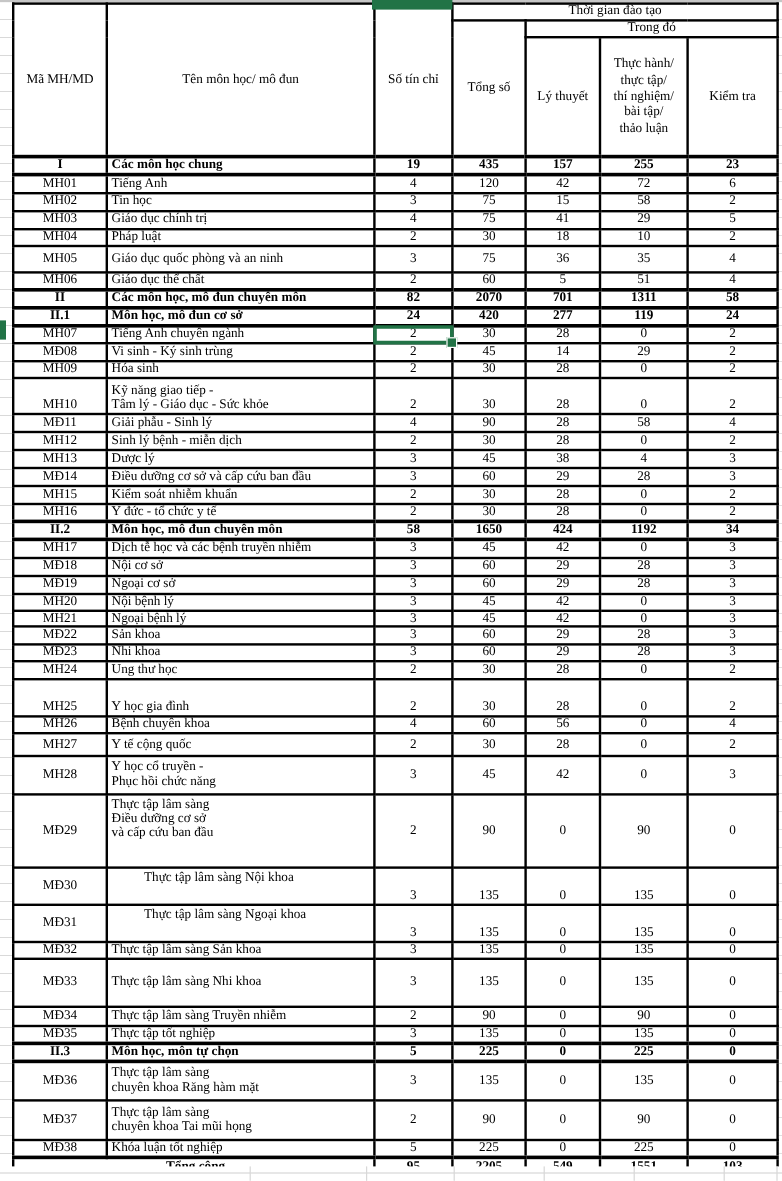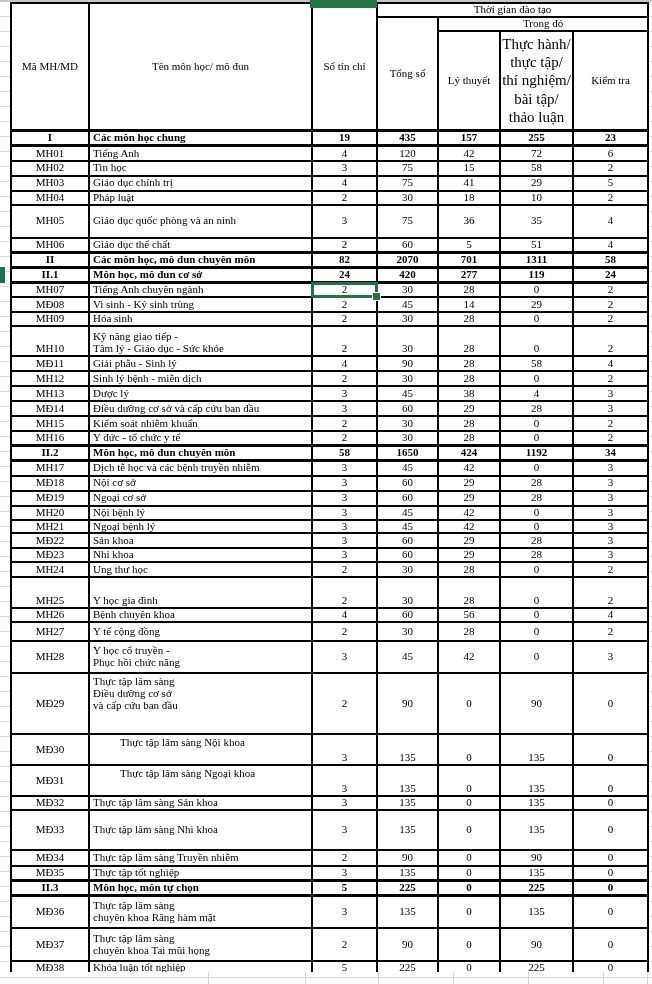--- a/index.html
+++ b/index.html
@@ -17,21 +17,21 @@
   
   .colbar{left:310px;top:0;width:67px;height:8px;background:#217346;z-index:6;}
   .rowbar{left:0;top:267px;width:5px;height:16px;background:#217346;z-index:6;}
   
   table{position:absolute;left:10px;top:2px;width:637px;border-collapse:collapse;
         table-layout:fixed;z-index:2;}
   table{border:2px solid #000;}
   th,td{border:2px solid #000;padding:0;font-size:11px;line-height:1.08;vertical-align:middle;}
   thead th{font-weight:normal;text-align:center;white-space:pre-line;}
   .hr1{height:14px;}.hr2{height:13px;}.hr3{height:100px;}
-  th.practice-h{font-size:15px;line-height:1.22;}
+  th.practice-h{font-size:11px;line-height:1.22;}
   thead tr.hr3 th{border-bottom-width:3px;}
   td.c{text-align:center;}
   td.n{text-align:left;padding-left:3px;white-space:pre-line;}
   tr.sec td{font-weight:bold;border-top-width:3px;border-bottom-width:3px;}
   tr.tot td{font-weight:bold;border-top-width:3px;border-bottom-width:3px;text-align:center;margin-top:20px;}
   tr.vb td{vertical-align:bottom;}
   tr.nt td.n{vertical-align:top;padding-top:2px;}
   tr.sp td{vertical-align:bottom;}
   tr.sp td.n{vertical-align:top;padding-top:2px;padding-left:30px;}
   tr.sp td.code{vertical-align:middle;}
@@ -130,21 +130,21 @@
       </tr>
       <tr style="height: 14px;">
         <td class="c code">MH04</td>
         <td class="n">Pháp luật</td>
         <td class="c">2</td>
         <td class="c">30</td>
         <td class="c">18</td>
         <td class="c">10</td>
         <td class="c">2</td>
       </tr>
-      <tr style="height: 33px;">
+      <tr style="height: 22px;">
         <td class="c code">MH05</td>
         <td class="n">Giáo dục quốc phòng và an ninh</td>
         <td class="c">3</td>
         <td class="c">75</td>
         <td class="c">36</td>
         <td class="c">35</td>
         <td class="c">4</td>
       </tr>
       <tr style="height: 14px;">
         <td class="c code">MH06</td>
@@ -358,21 +358,21 @@
         <td class="c code">MH26</td>
         <td class="n">Bệnh chuyên khoa</td>
         <td class="c">4</td>
         <td class="c">60</td>
         <td class="c">56</td>
         <td class="c">0</td>
         <td class="c">4</td>
       </tr>
       <tr style="height: 19px;">
         <td class="c code">MH27</td>
-        <td class="n">Y tế cộng đồng</td>
+        <td class="n">Y tế cộng quốc</td>
         <td class="c">2</td>
         <td class="c">30</td>
         <td class="c">28</td>
         <td class="c">0</td>
         <td class="c">2</td>
       </tr>
       <tr style="height: 32px;">
         <td class="c code">MH28</td>
         <td class="n">Y học cổ truyền -
 Phục hồi chức năng</td>

